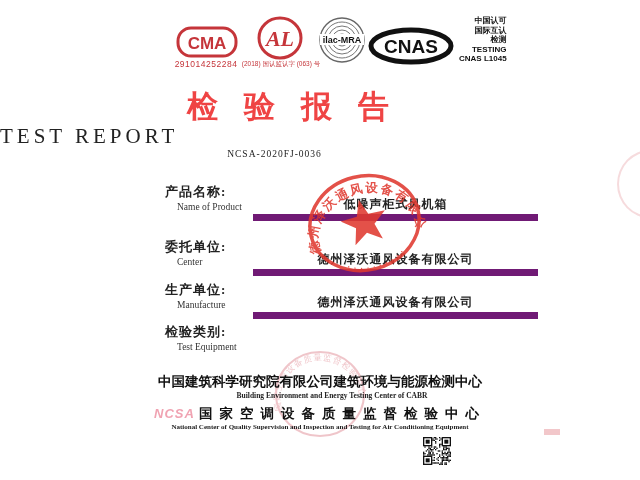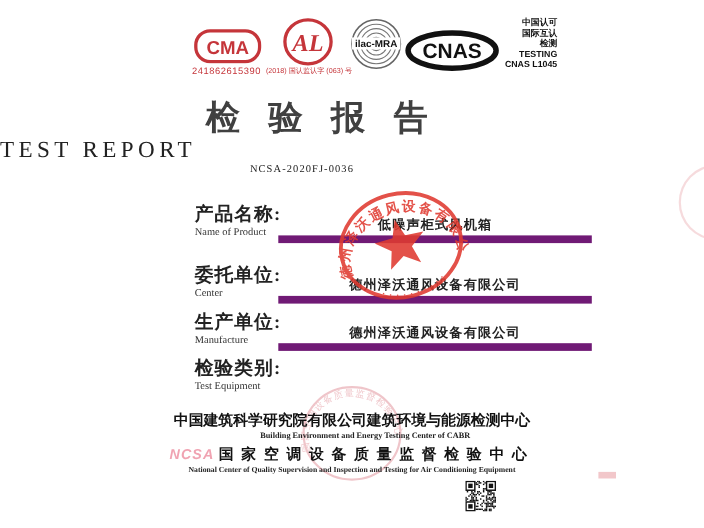--- a/index.html
+++ b/index.html
@@ -12,29 +12,29 @@
            color:#c5353a;font-size:8.5px;letter-spacing:.5px;font-family:"Liberation Sans",sans-serif;}
   .cal-cap{position:absolute;left:238px;top:60px;width:86px;text-align:center;
            color:#c5353a;font-size:6.5px;font-family:"Liberation Sans",sans-serif;white-space:nowrap;}
   .cnas-block{position:absolute;left:459px;top:16px;line-height:9.5px;
               font-family:"Liberation Sans",sans-serif;font-weight:bold;color:#111;}
   .cnas-block span{display:block;font-size:8px;text-align:right;}
 
   
   .title-zh{position:absolute;left:0;top:86px;width:576px;text-align:center;
             font-size:31px;font-weight:600;letter-spacing:26px;text-indent:26px;
-            font-family:Liberation Serif, serif;color:#404040;}
+            font-family:Liberation Serif, serif;color:#ef4444;}
   .title-en{position:absolute;left:0;top:124px;width:640px;text-align:left;
             font-size:21px;letter-spacing:4px;font-family:"Liberation Serif",serif;color:#222;}
   .report-no{position:absolute;left:0;top:149px;width:549px;text-align:center;
              font-size:9.5px;letter-spacing:1px;color:#222;}
 
   
   .frow{position:absolute;left:165px;width:320px;}
-  .frow .lzh{font-size:17px;font-weight:600;color:#222;letter-spacing:1px;margin-left:12px;}
+  .frow .lzh{font-size:13px;font-weight:600;color:#222;letter-spacing:1px;}
   .frow .len{font-size:9.5px;color:#333;margin-top:1px;margin-left:12px;}
   .frow .line{position:absolute;left:88px;top:13px;width:285px;border-bottom:7px solid #701a75;
               text-align:center;font-size:12px;font-weight:600;color:#222;
               padding-bottom:1px;letter-spacing:1px;}
 
   
   .seal{position:absolute;left:300px;top:165px;width:130px;height:120px;
         transform:rotate(-14deg);opacity:.88;pointer-events:none;}
 
   
@@ -63,21 +63,21 @@
 </style>
 </head>
 <body>
 
 <div id="page">
 
   <svg class="logo" style="left:176px;top:26px" width="62" height="32" viewBox="0 0 62 32">
     <rect x="2" y="2" width="58" height="28" rx="13" fill="none" stroke="#c5353a" stroke-width="3"></rect>
     <text x="31" y="23" text-anchor="middle" font-size="17" font-weight="bold" font-family="Liberation Sans,sans-serif" fill="#c5353a">CMA</text>
   </svg>
-  <div class="cma-num">241862615390</div>
+  <div class="cma-num">291014252284</div>
 
   <svg class="logo" style="left:256px;top:16px" width="48" height="44" viewBox="0 0 48 44">
     <ellipse cx="24" cy="22" rx="21" ry="20" fill="none" stroke="#c5353a" stroke-width="3"></ellipse>
     <text x="24" y="30" text-anchor="middle" font-size="22" font-weight="bold" font-style="italic" font-family="Liberation Serif,serif" fill="#c5353a">AL</text>
   </svg>
   <div class="cal-cap">(2018) 国认监认字 (063) 号</div>
 
   <svg class="logo" style="left:318px;top:16px" width="48" height="48" viewBox="0 0 48 48">
     <circle cx="24" cy="24" r="22" fill="none" stroke="#666" stroke-width="1.4"></circle>
     <circle cx="24" cy="24" r="18" fill="none" stroke="#777" stroke-width="1"></circle>

